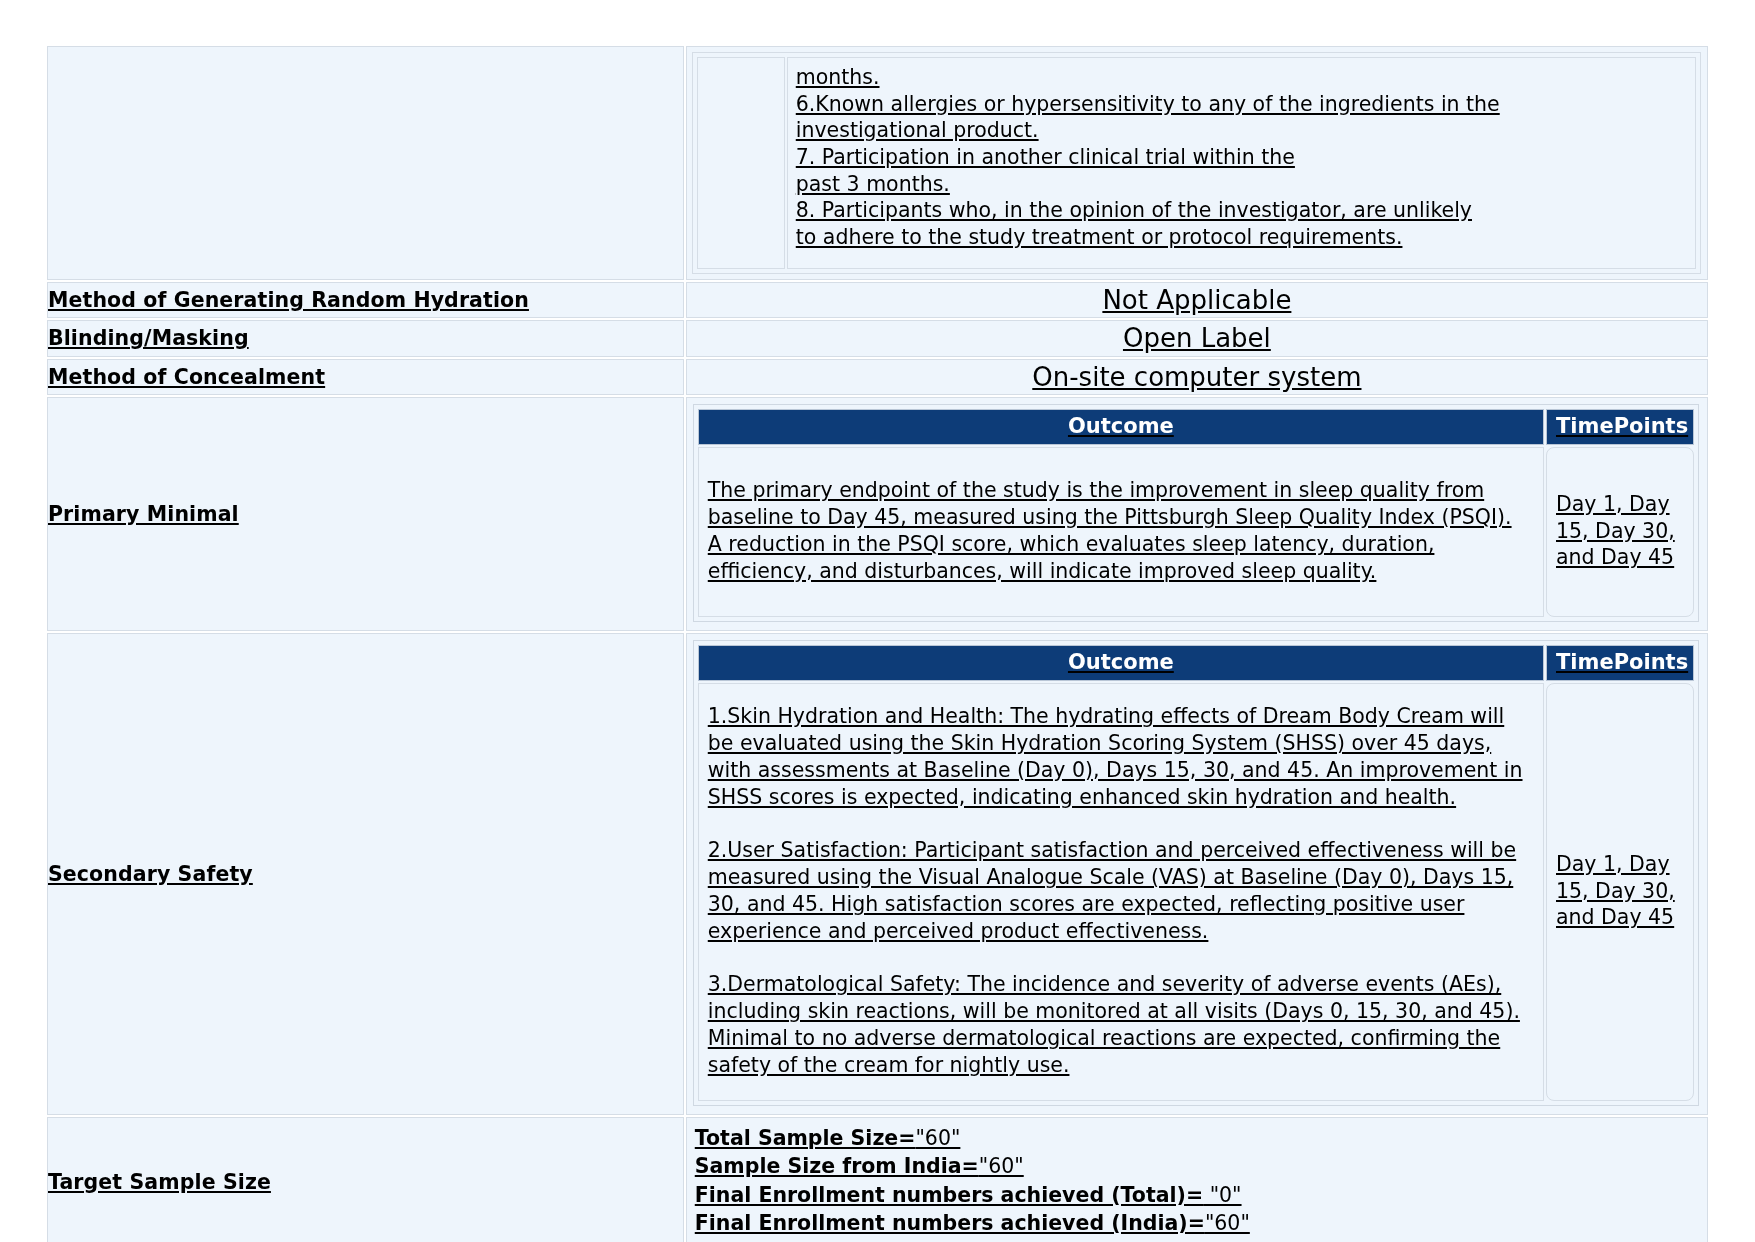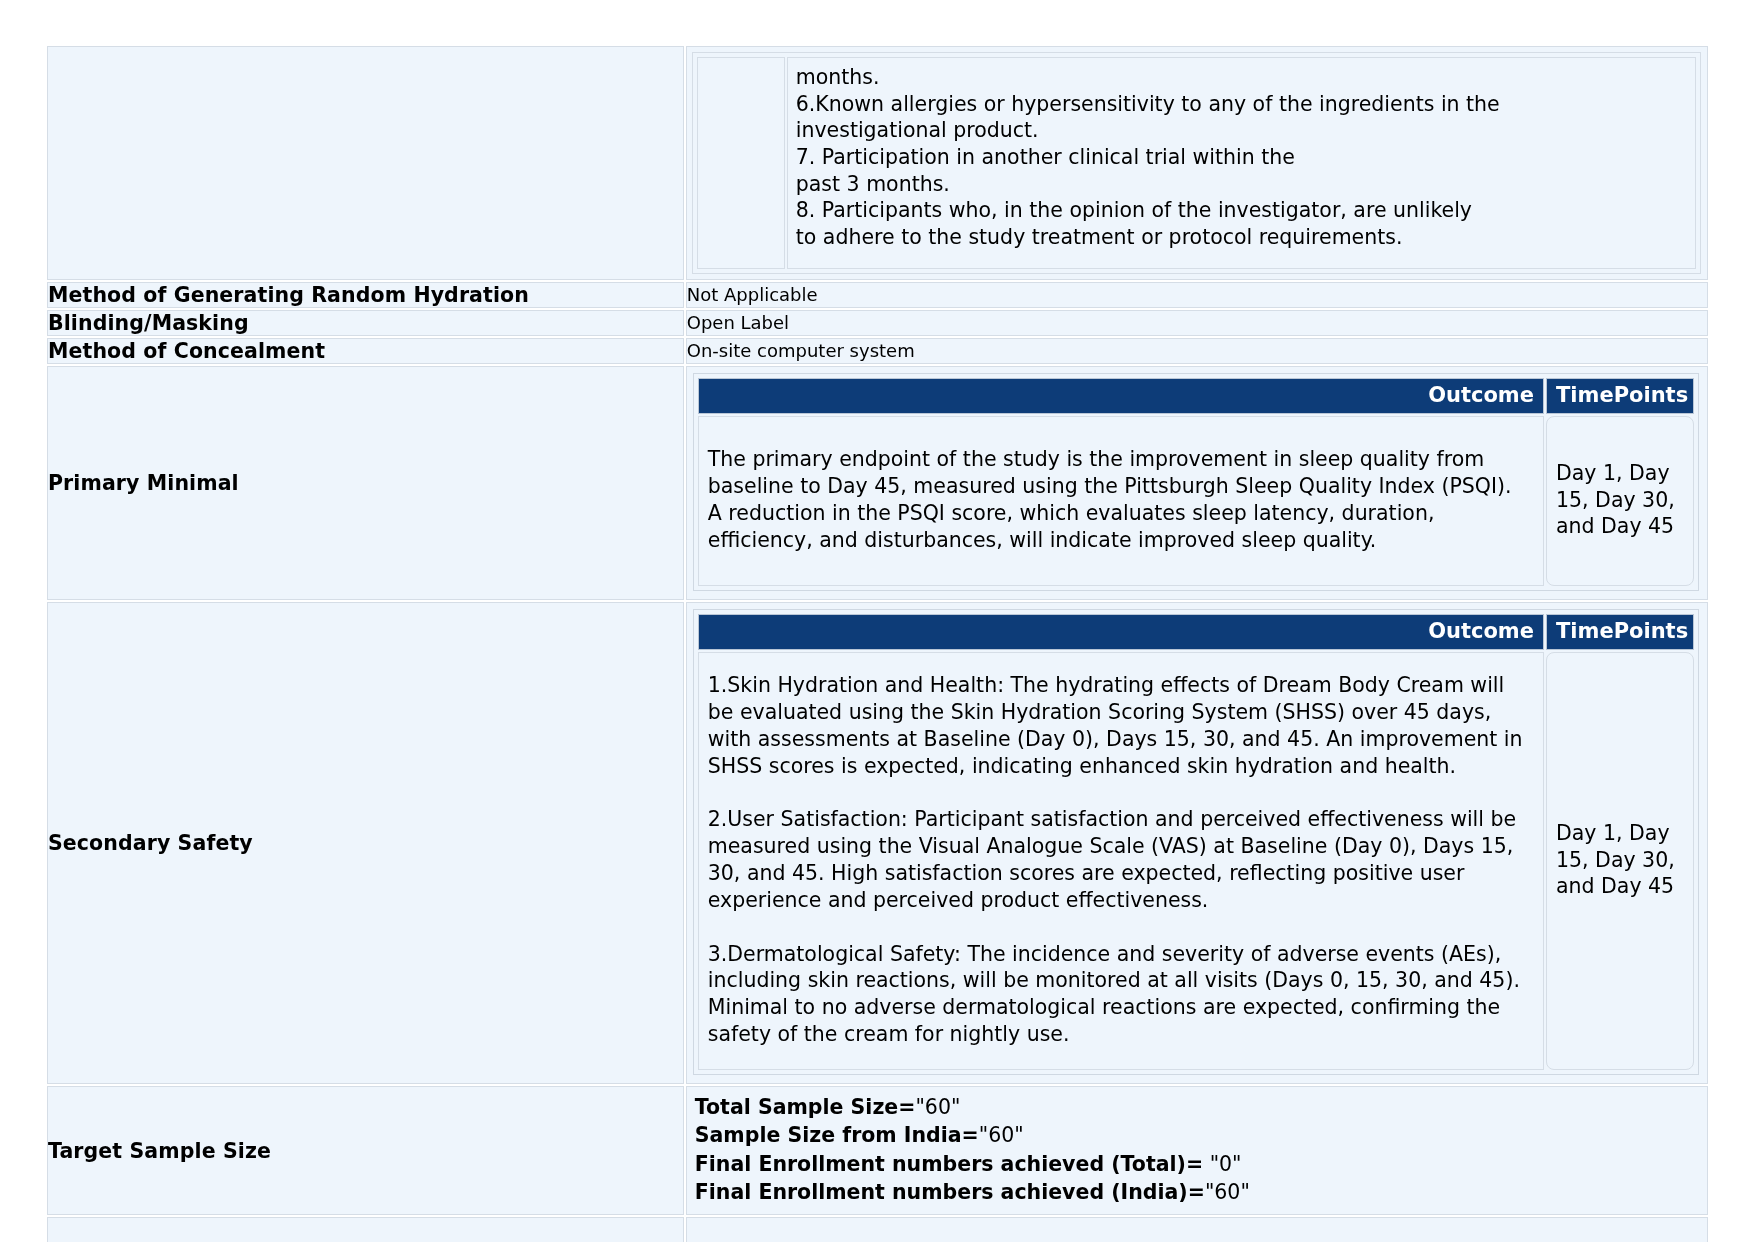--- a/index.html
+++ b/index.html
@@ -32,34 +32,36 @@
     border-collapse: separate;
     border-spacing: 2px;
     background: #ffffff;
     table-layout: fixed;
   }
   .reg-table > tbody > tr > td {
     background: #eef5fc;
     border: 1px solid #d5dde6;
     vertical-align: middle;
     padding: 0;
+    text-decoration: underline;
   }
   .col-label { width: 636px; }
   .col-value { width: 1021px; }
 
   .label-cell {
     font-weight: bold;
     font-size: 20.5px;
     padding: 10px 0 10px 12px;
     letter-spacing: 0.1px;
   }
   .value-cell {
-    font-size: 18px;
+    font-size: 26px;
     padding: 10px 0 10px 8px;
     line-height: 1.32;
+    text-align: center;
   }
 
   
   .row-tall td { height: 196px; vertical-align: top; }
 
   
   .inner-wrap {
     border: 1px solid #d5dde6;
     background: #eef5fc;
     padding: 2px;
@@ -104,21 +106,21 @@
     border-collapse: separate;
     border-spacing: 2px;
     table-layout: fixed;
     background: #eef5fc;
   }
   .outcome-table th {
     background: #0d3c78;
     color: #ffffff;
     font-weight: bold;
     font-size: 21px;
-    text-align: right;
+    text-align: center;
     padding: 4px 9px 6px 9px;
     border: 1px solid #b9c6d6;
     vertical-align: middle;
     white-space: nowrap;
   }
   .outcome-table td {
     background: #eef5fc;
     border: 1px solid #d5dde6;
     font-size: 20.5px;
     vertical-align: middle;

